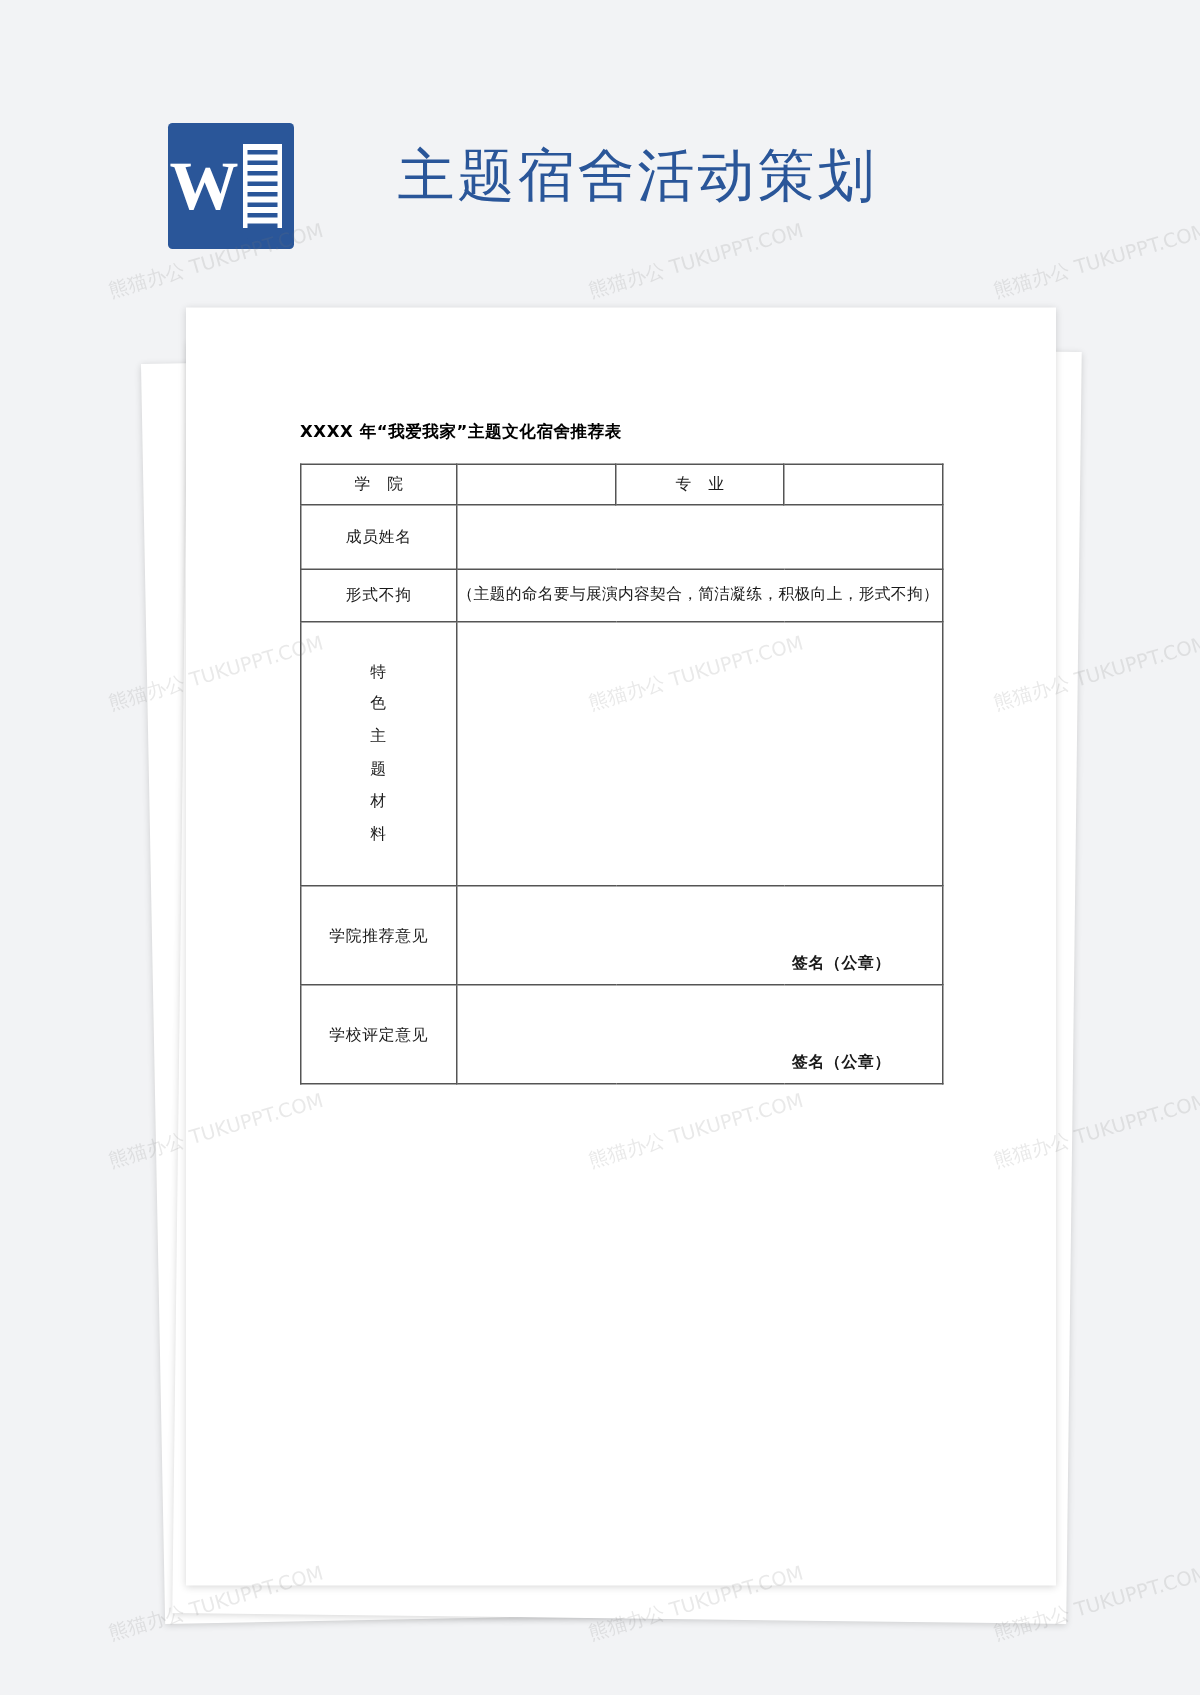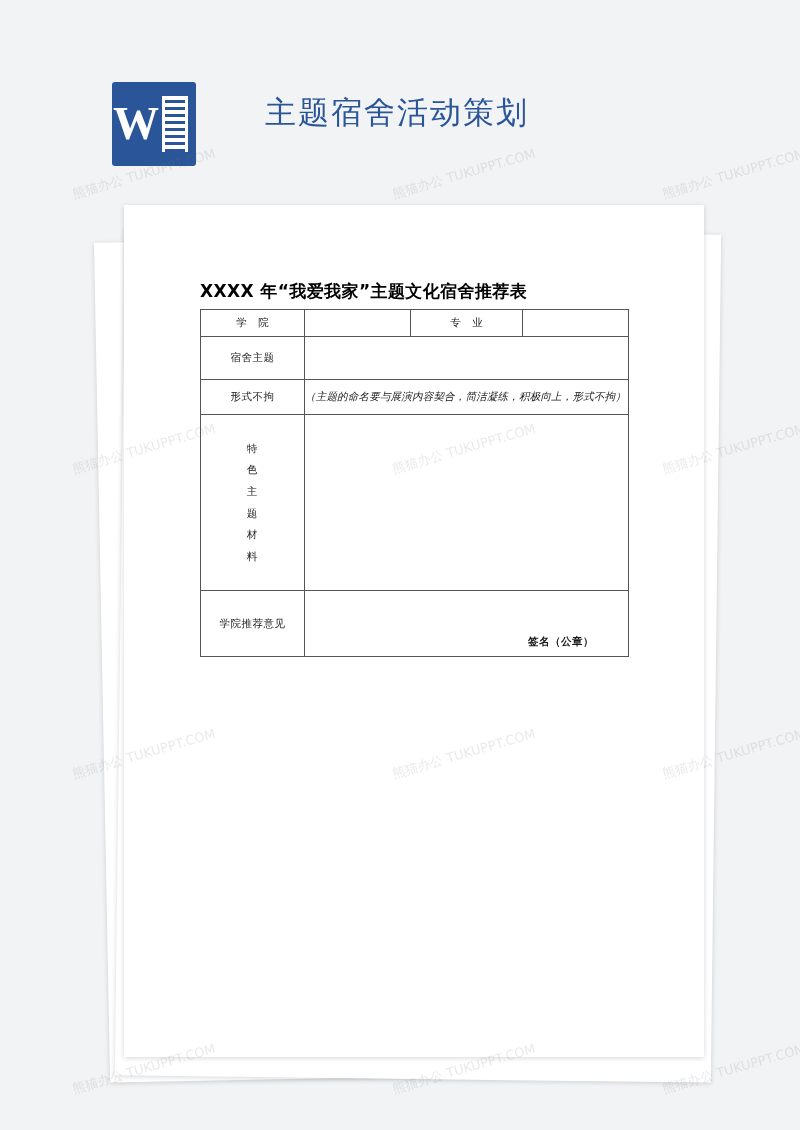--- a/index.html
+++ b/index.html
@@ -58,21 +58,21 @@
     display: block;
     height: 3px;
     margin: 0 3px;
     background: #2a5699;
     margin-top: 4px;
   }
   .doc-title {
     position: absolute;
     left: 265px;
     top: 92px;
-    font-size: 31px;
+    font-size: 38px;
     color: #2a5699;
     letter-spacing: 2px;
     font-family: "DejaVu Sans", sans-serif;
     white-space: nowrap;
   }
 
   
   .stack {
     position: absolute;
     left: 96px;
@@ -112,21 +112,21 @@
     left: 0;
     top: 0;
     width: 580px;
     height: 852px;
     padding: 0;
   }
   .form-title {
     position: absolute;
     left: 76px;
     top: 75px;
-    font-size: 17px;
+    font-size: 11px;
     font-weight: bold;
     color: #000;
     font-family: "DejaVu Sans", sans-serif;
     white-space: nowrap;
     letter-spacing: 0.4px;
   }
   table.form {
     position: absolute;
     left: 76px;
     top: 104px;
@@ -160,21 +160,20 @@
 
   .hint {
     font-size: 8px;
     color: #222;
     padding-left: 6px;
     letter-spacing: 0.2px;
     line-height: 1.3;
     vertical-align: bottom;
     padding-bottom: 2px;
     font-family: "DejaVu Sans", sans-serif;
-    font-style: italic;
   }
   .vertical-label {
     text-align: center;
     line-height: 2.05;
     letter-spacing: 1px;
     font-size: 10.5px;
     padding: 10px 0;
     vertical-align: top;
   }
   .vertical-label span { display: block; }
@@ -241,40 +240,46 @@
           <col style="width:106px">
         </colgroup>
         <tbody>
           <tr>
             <td class="lbl h26">学  院</td>
             <td class="h26"></td>
             <td class="lbl h26">专  业</td>
             <td class="h26"></td>
           </tr>
           <tr>
-            <td class="lbl-nospace h42">宿舍主题</td>
+            <td class="lbl-nospace h42">成员姓名</td>
             <td class="h42" colspan="3"></td>
           </tr>
           <tr>
             <td class="lbl-nospace h34">形式不拘</td>
             <td class="hint h34" colspan="3">（主题的命名要与展演内容契合，简洁凝练，积极向上，形式不拘）</td>
           </tr>
           <tr>
             <td class="vertical-label h175">
               <span>特</span>
               <span>色</span>
               <span>主</span>
               <span>题</span>
               <span>材</span>
               <span>料</span>
             </td>
             <td class="h175" colspan="3"></td>
           </tr>
           <tr>
             <td class="lbl-nospace h65">学院推荐意见</td>
+            <td class="h65 sign-cell" colspan="3">
+              <span class="sign-text">签名（公章）</span>
+            </td>
+          </tr>
+          <tr>
+            <td class="lbl-nospace h65">学校评定意见</td>
             <td class="h65 sign-cell" colspan="3">
               <span class="sign-text">签名（公章）</span>
             </td>
           </tr>
         </tbody>
       </table>
 
     </div>
   </div>
 </div>

